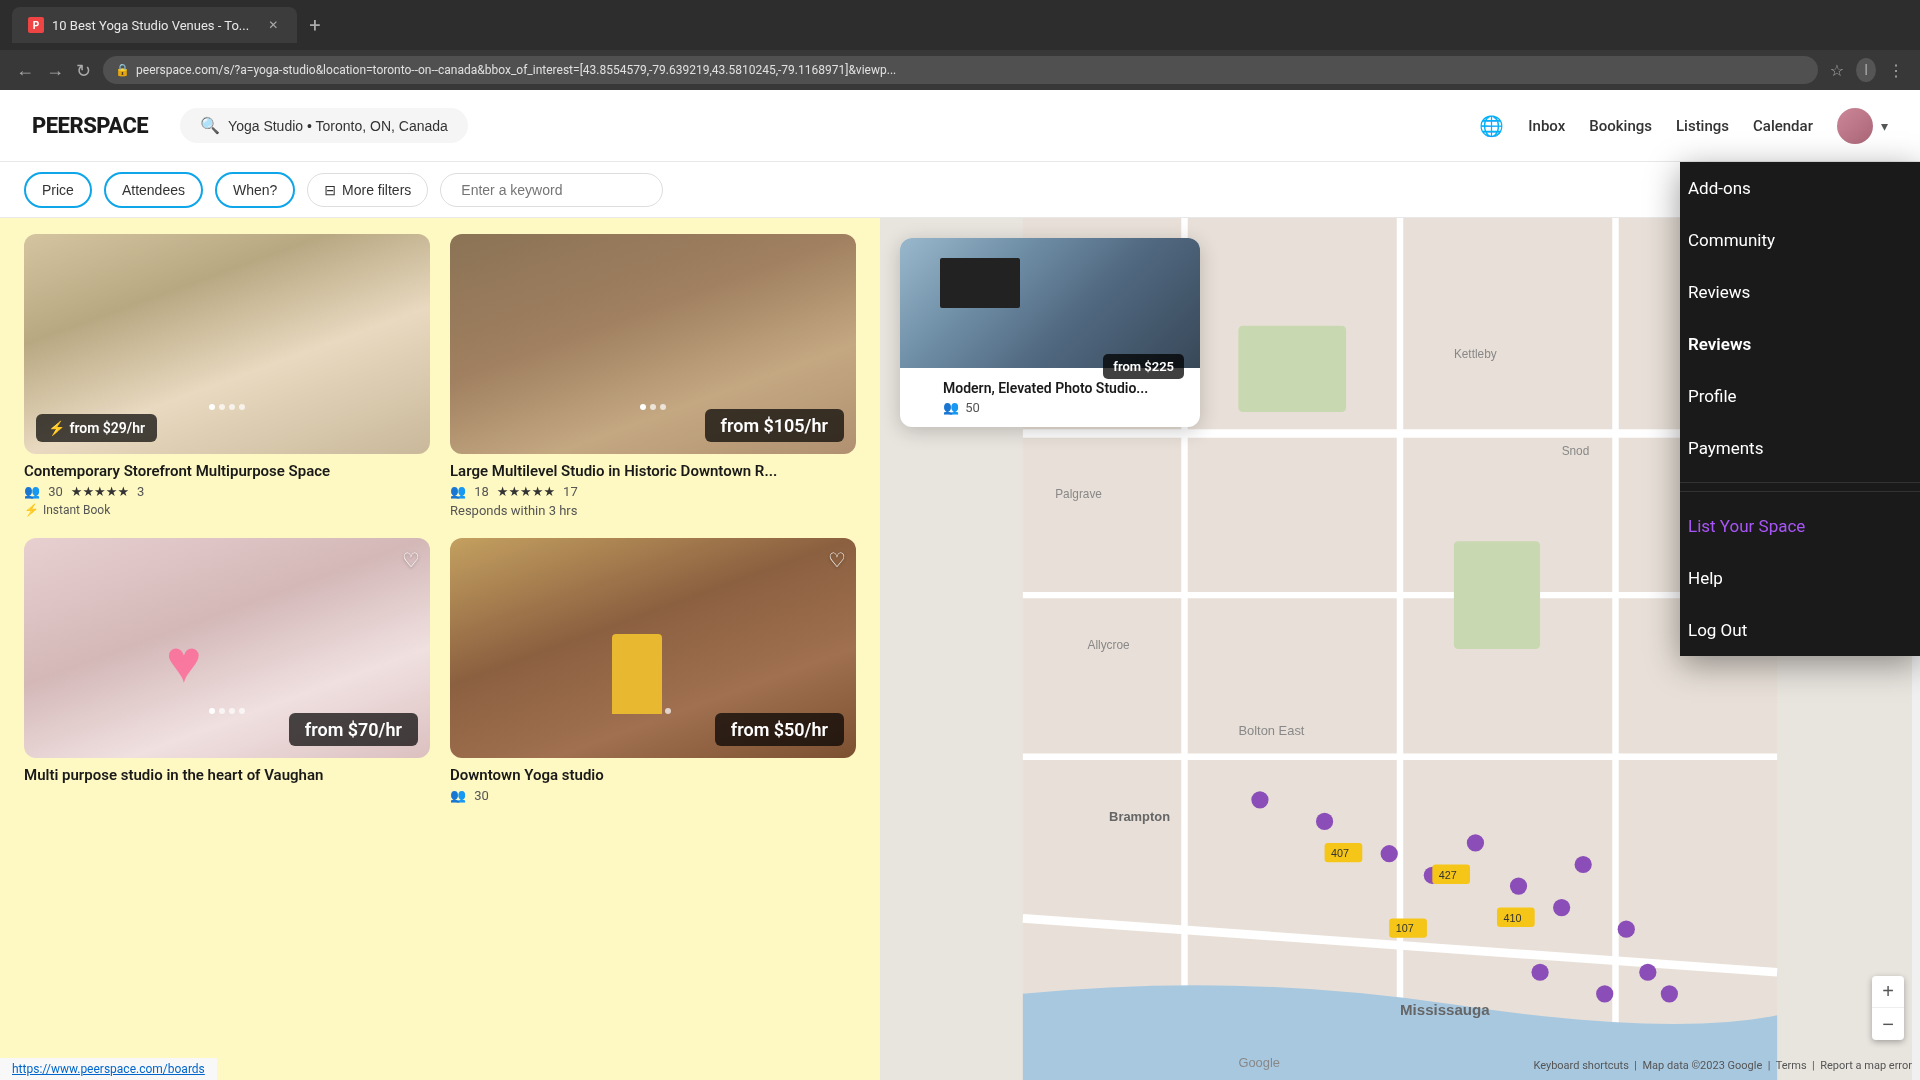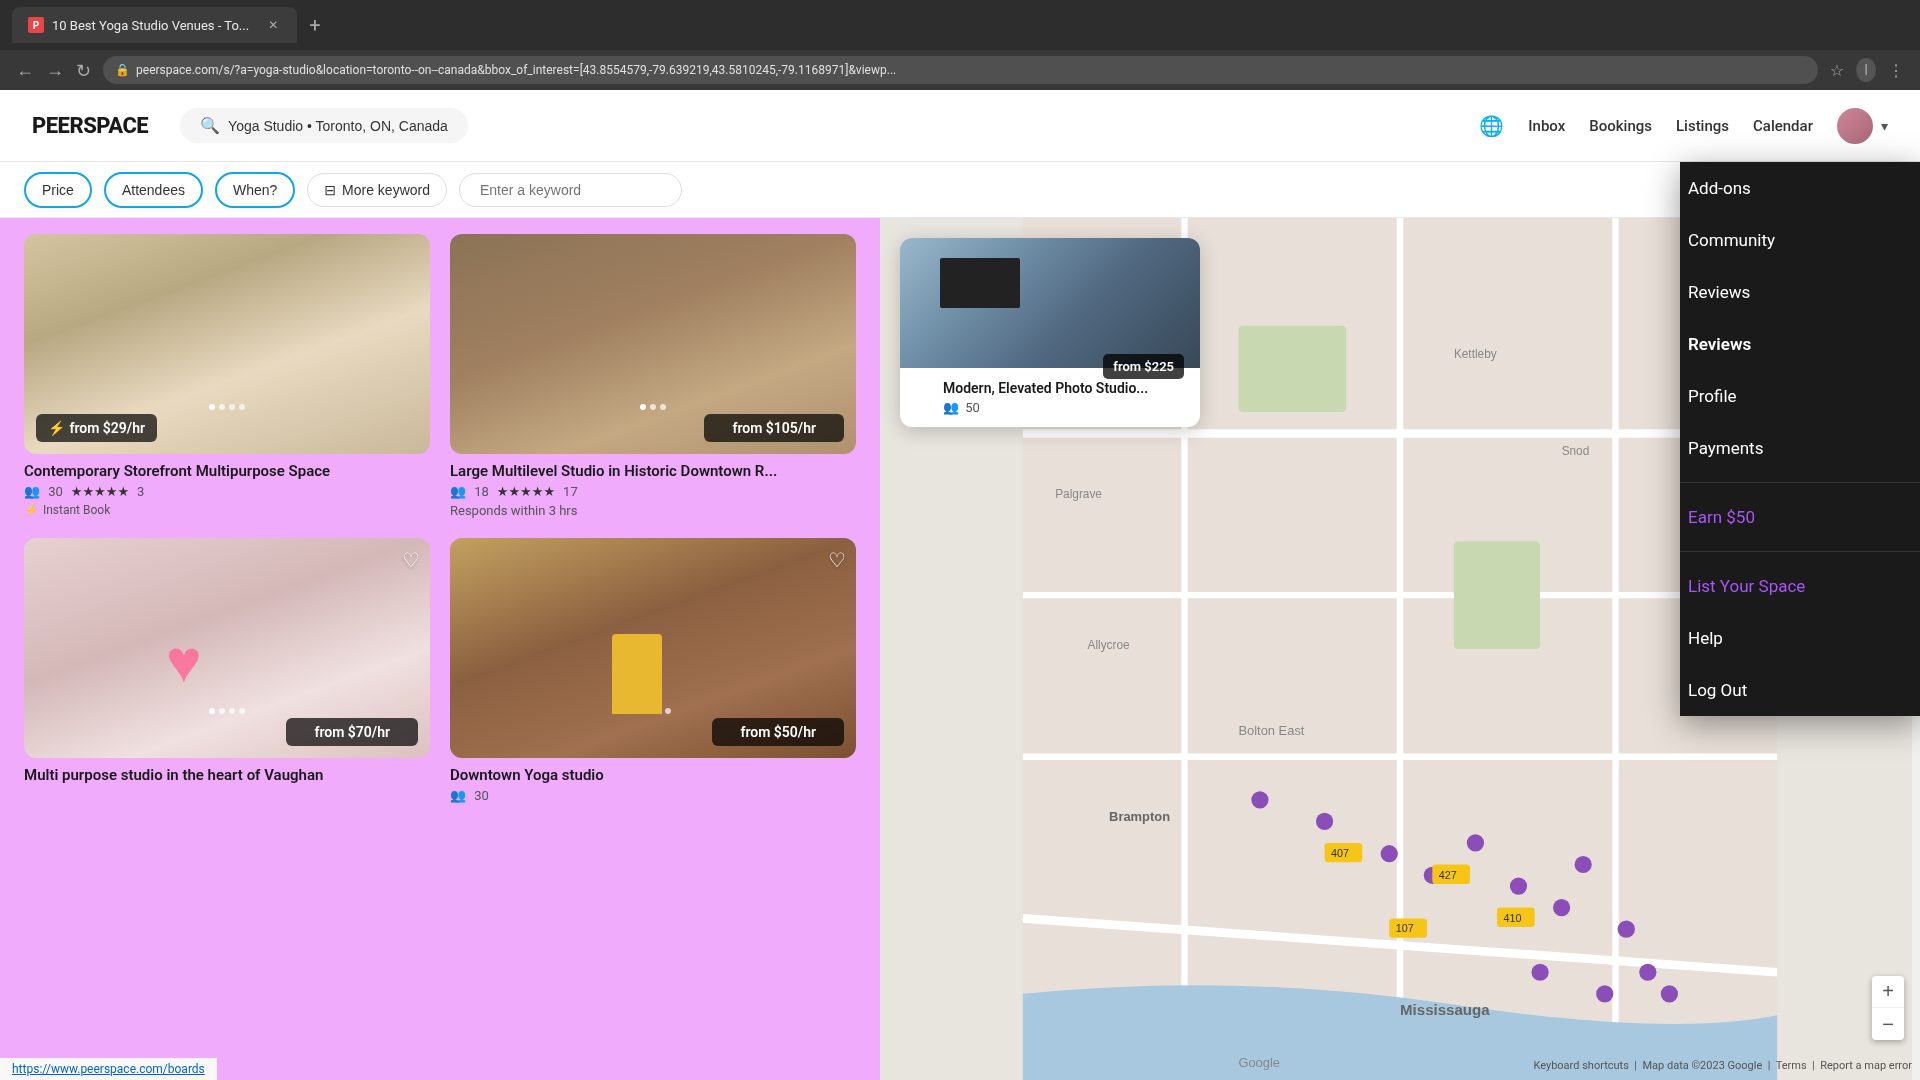--- a/index.html
+++ b/index.html
@@ -11,21 +11,21 @@
     .browser-tab .favicon { width: 16px; height: 16px; background: #e44; border-radius: 2px; display: flex; align-items: center; justify-content: center; color: white; font-size: 10px; font-weight: bold; }
     .tab-close { width: 16px; height: 16px; border-radius: 50%; display: flex; align-items: center; justify-content: center; cursor: pointer; color: #aaa; font-size: 12px; margin-left: 8px; }
     .tab-add { color: #aaa; font-size: 20px; cursor: pointer; margin-left: 4px; }
     .browser-controls { background: #383838; height: 40px; display: flex; align-items: center; padding: 0 16px; gap: 12px; }
     .nav-btn { color: #aaa; font-size: 18px; cursor: pointer; }
     .address-bar { flex: 1; background: #505050; border-radius: 20px; height: 28px; display: flex; align-items: center; padding: 0 12px; color: #e0e0e0; font-size: 12px; gap: 6px; }
     .address-bar .lock { color: #aaa; font-size: 12px; }
     .browser-actions { display: flex; gap: 12px; align-items: center; color: #aaa; font-size: 16px; }
 
     
-    .site-wrapper { background: #f0abfc; height: calc(1080px - 90px); position: relative; overflow: hidden; }
+    .site-wrapper { background: #fef9c3; height: calc(1080px - 90px); position: relative; overflow: hidden; }
 
     
     .site-header { height: 72px; display: flex; align-items: center; padding: 0 32px; border-bottom: 1px solid #e8e8e8; position: relative; z-index: 100; background: white; }
     .logo { font-size: 22px; font-weight: 800; color: #1a1a1a; letter-spacing: -0.5px; margin-right: 32px; }
     .search-bar { background: #f5f5f5; border-radius: 24px; padding: 8px 20px; display: flex; align-items: center; gap: 8px; min-width: 280px; }
     .search-bar input { background: none; border: none; outline: none; font-size: 14px; color: #333; width: 220px; }
     .header-nav { margin-left: auto; display: flex; align-items: center; gap: 24px; }
     .header-nav a { text-decoration: none; color: #333; font-size: 15px; font-weight: 500; cursor: pointer; }
     .avatar-btn { display: flex; align-items: center; gap: 8px; cursor: pointer; }
     .avatar { width: 36px; height: 36px; border-radius: 50%; background: #c89; }
@@ -39,21 +39,21 @@
 
     
     .main-content { display: flex; height: calc(100% - 128px); }
     .listings-panel { flex: 0 0 880px; overflow-y: auto; padding: 16px 24px; }
     .map-panel { flex: 1; position: relative; background: #e8e4de; overflow: hidden; }
 
     
     .listing-grid { display: grid; grid-template-columns: 1fr 1fr; gap: 20px; }
     .listing-card { cursor: pointer; }
     .listing-img-placeholder { width: 100%; height: 220px; border-radius: 12px; position: relative; overflow: hidden; }
-    .price-badge { position: absolute; bottom: 12px; right: 12px; background: rgba(0,0,0,0.7); color: white; padding: 6px 28px; border-radius: 6px; font-size: 14px; font-weight: 600; }
+    .price-badge { position: absolute; bottom: 12px; right: 12px; background: rgba(0,0,0,0.7); color: white; padding: 6px 16px; border-radius: 6px; font-size: 18px; font-weight: 600; }
     .lightning-badge { position: absolute; bottom: 12px; left: 12px; background: rgba(0,0,0,0.7); color: white; padding: 6px 12px; border-radius: 6px; font-size: 14px; font-weight: 600; display: flex; align-items: center; gap: 4px; }
     .heart-btn { position: absolute; top: 10px; right: 10px; color: white; font-size: 20px; cursor: pointer; text-shadow: 0 1px 3px rgba(0,0,0,0.5); }
     .listing-title { font-size: 15px; font-weight: 600; color: #1a1a1a; margin-top: 8px; white-space: nowrap; overflow: hidden; text-overflow: ellipsis; }
     .listing-meta { display: flex; align-items: center; gap: 8px; margin-top: 4px; color: #555; font-size: 13px; }
     .stars { color: #333; font-size: 13px; }
     .instant-book { display: inline-flex; align-items: center; gap: 4px; color: #555; font-size: 12px; margin-top: 4px; }
     .responds { color: #555; font-size: 13px; margin-top: 4px; }
     .map-overlay-card { position: absolute; top: 30px; left: 20px; background: white; border-radius: 12px; box-shadow: 0 4px 20px rgba(0,0,0,0.2); overflow: hidden; width: 320px; }
     .map-card-info { padding: 12px; margin-left: 31px; }
     .map-card-title { font-size: 14px; font-weight: 600; color: #1a1a1a; }
@@ -134,21 +134,21 @@
       </div>
     </nav>
   </div>
 
   <div class="filter-bar">
     <button class="filter-btn">Price</button>
     <button class="filter-btn">Attendees</button>
     <button class="filter-btn">When?</button>
     <button class="filter-icon-btn">
       <span>⊟</span>
-      <span>More keyword</span>
+      <span>More filters</span>
     </button>
     <input type="text" class="keyword-input" placeholder="Enter a keyword" style="">
   </div>
 
   <div class="main-content">
 
     <div class="listings-panel">
       <div class="listing-grid">
 
         <div class="listing-card">
@@ -326,21 +326,20 @@
   </div>
 
   <div class="dropdown-menu">
     <div class="dropdown-item">Add-ons</div>
     <div class="dropdown-item">Community</div>
     <div class="dropdown-item">Reviews</div>
     <div class="dropdown-item" style="font-weight:600;">Reviews</div>
     <div class="dropdown-item">Profile</div>
     <div class="dropdown-item">Payments</div>
     <hr class="dropdown-divider">
-    <div class="dropdown-item accent">Earn $50</div>
     <hr class="dropdown-divider">
     <div class="dropdown-item accent">List Your Space</div>
     <div class="dropdown-item">Help</div>
     <div class="dropdown-item">Log Out</div>
   </div>
 
 </div>
 
 <div class="status-bar">
   <span>https://www.peerspace.com/boards</span>

